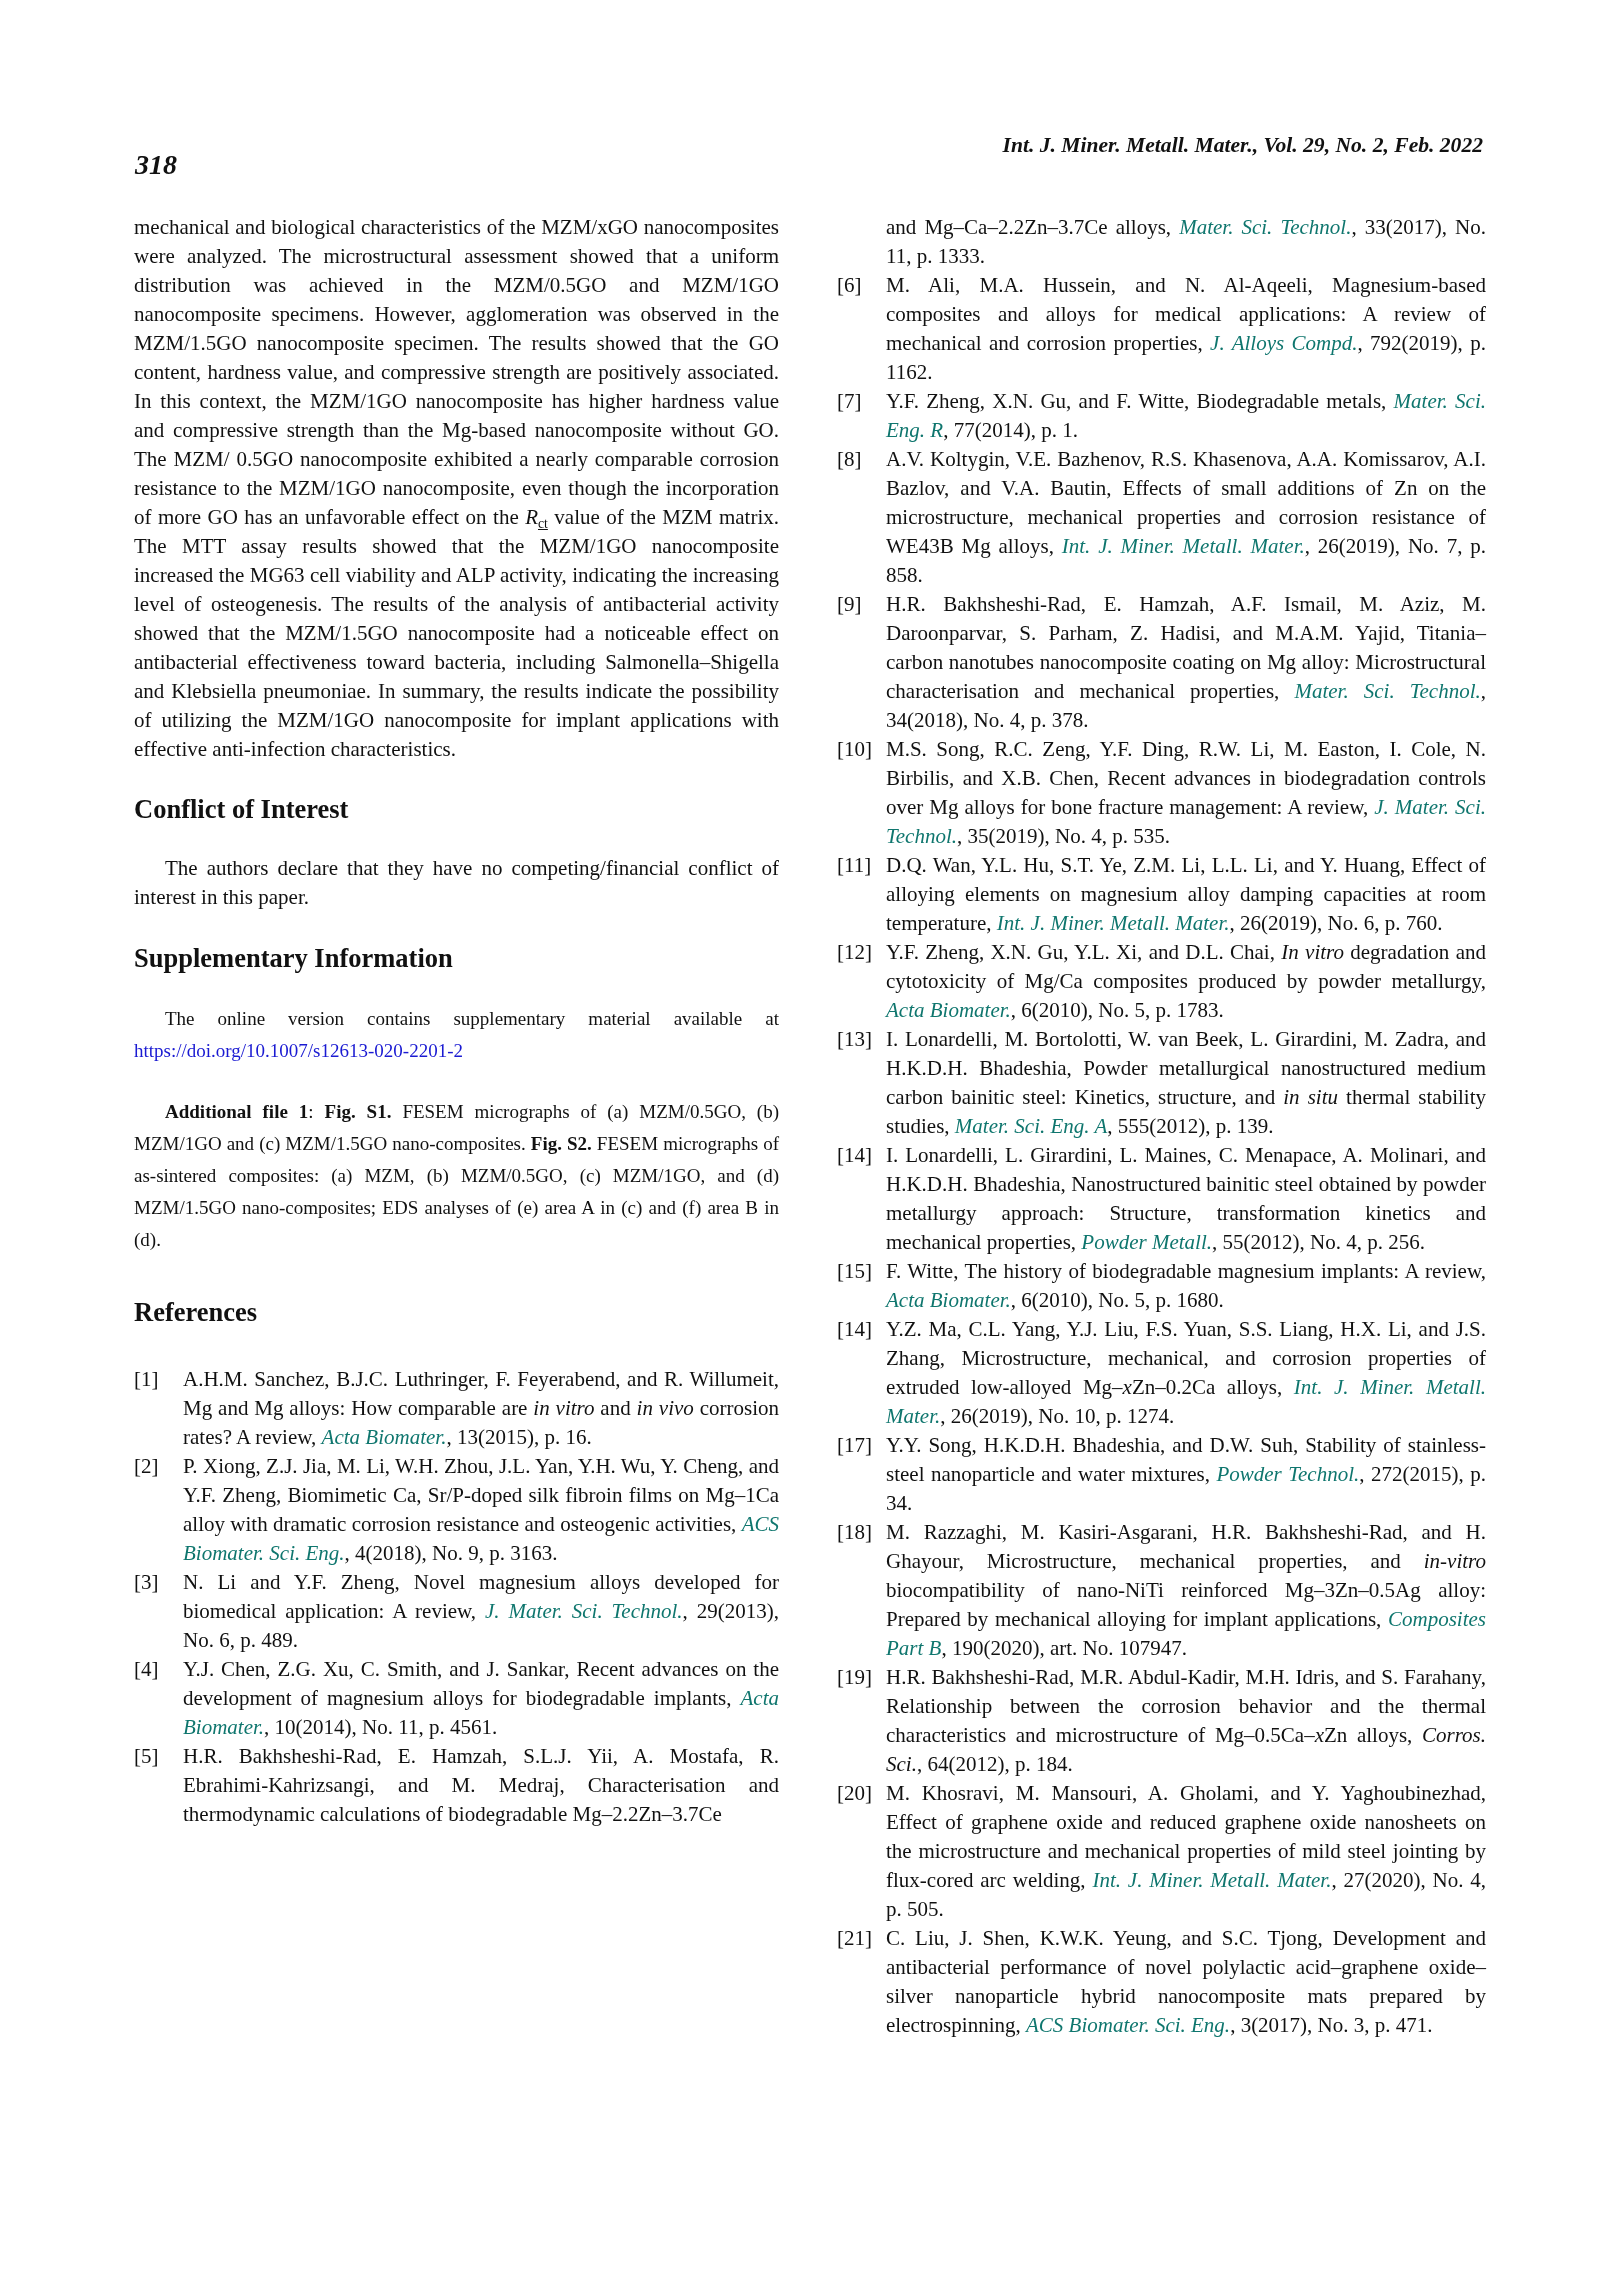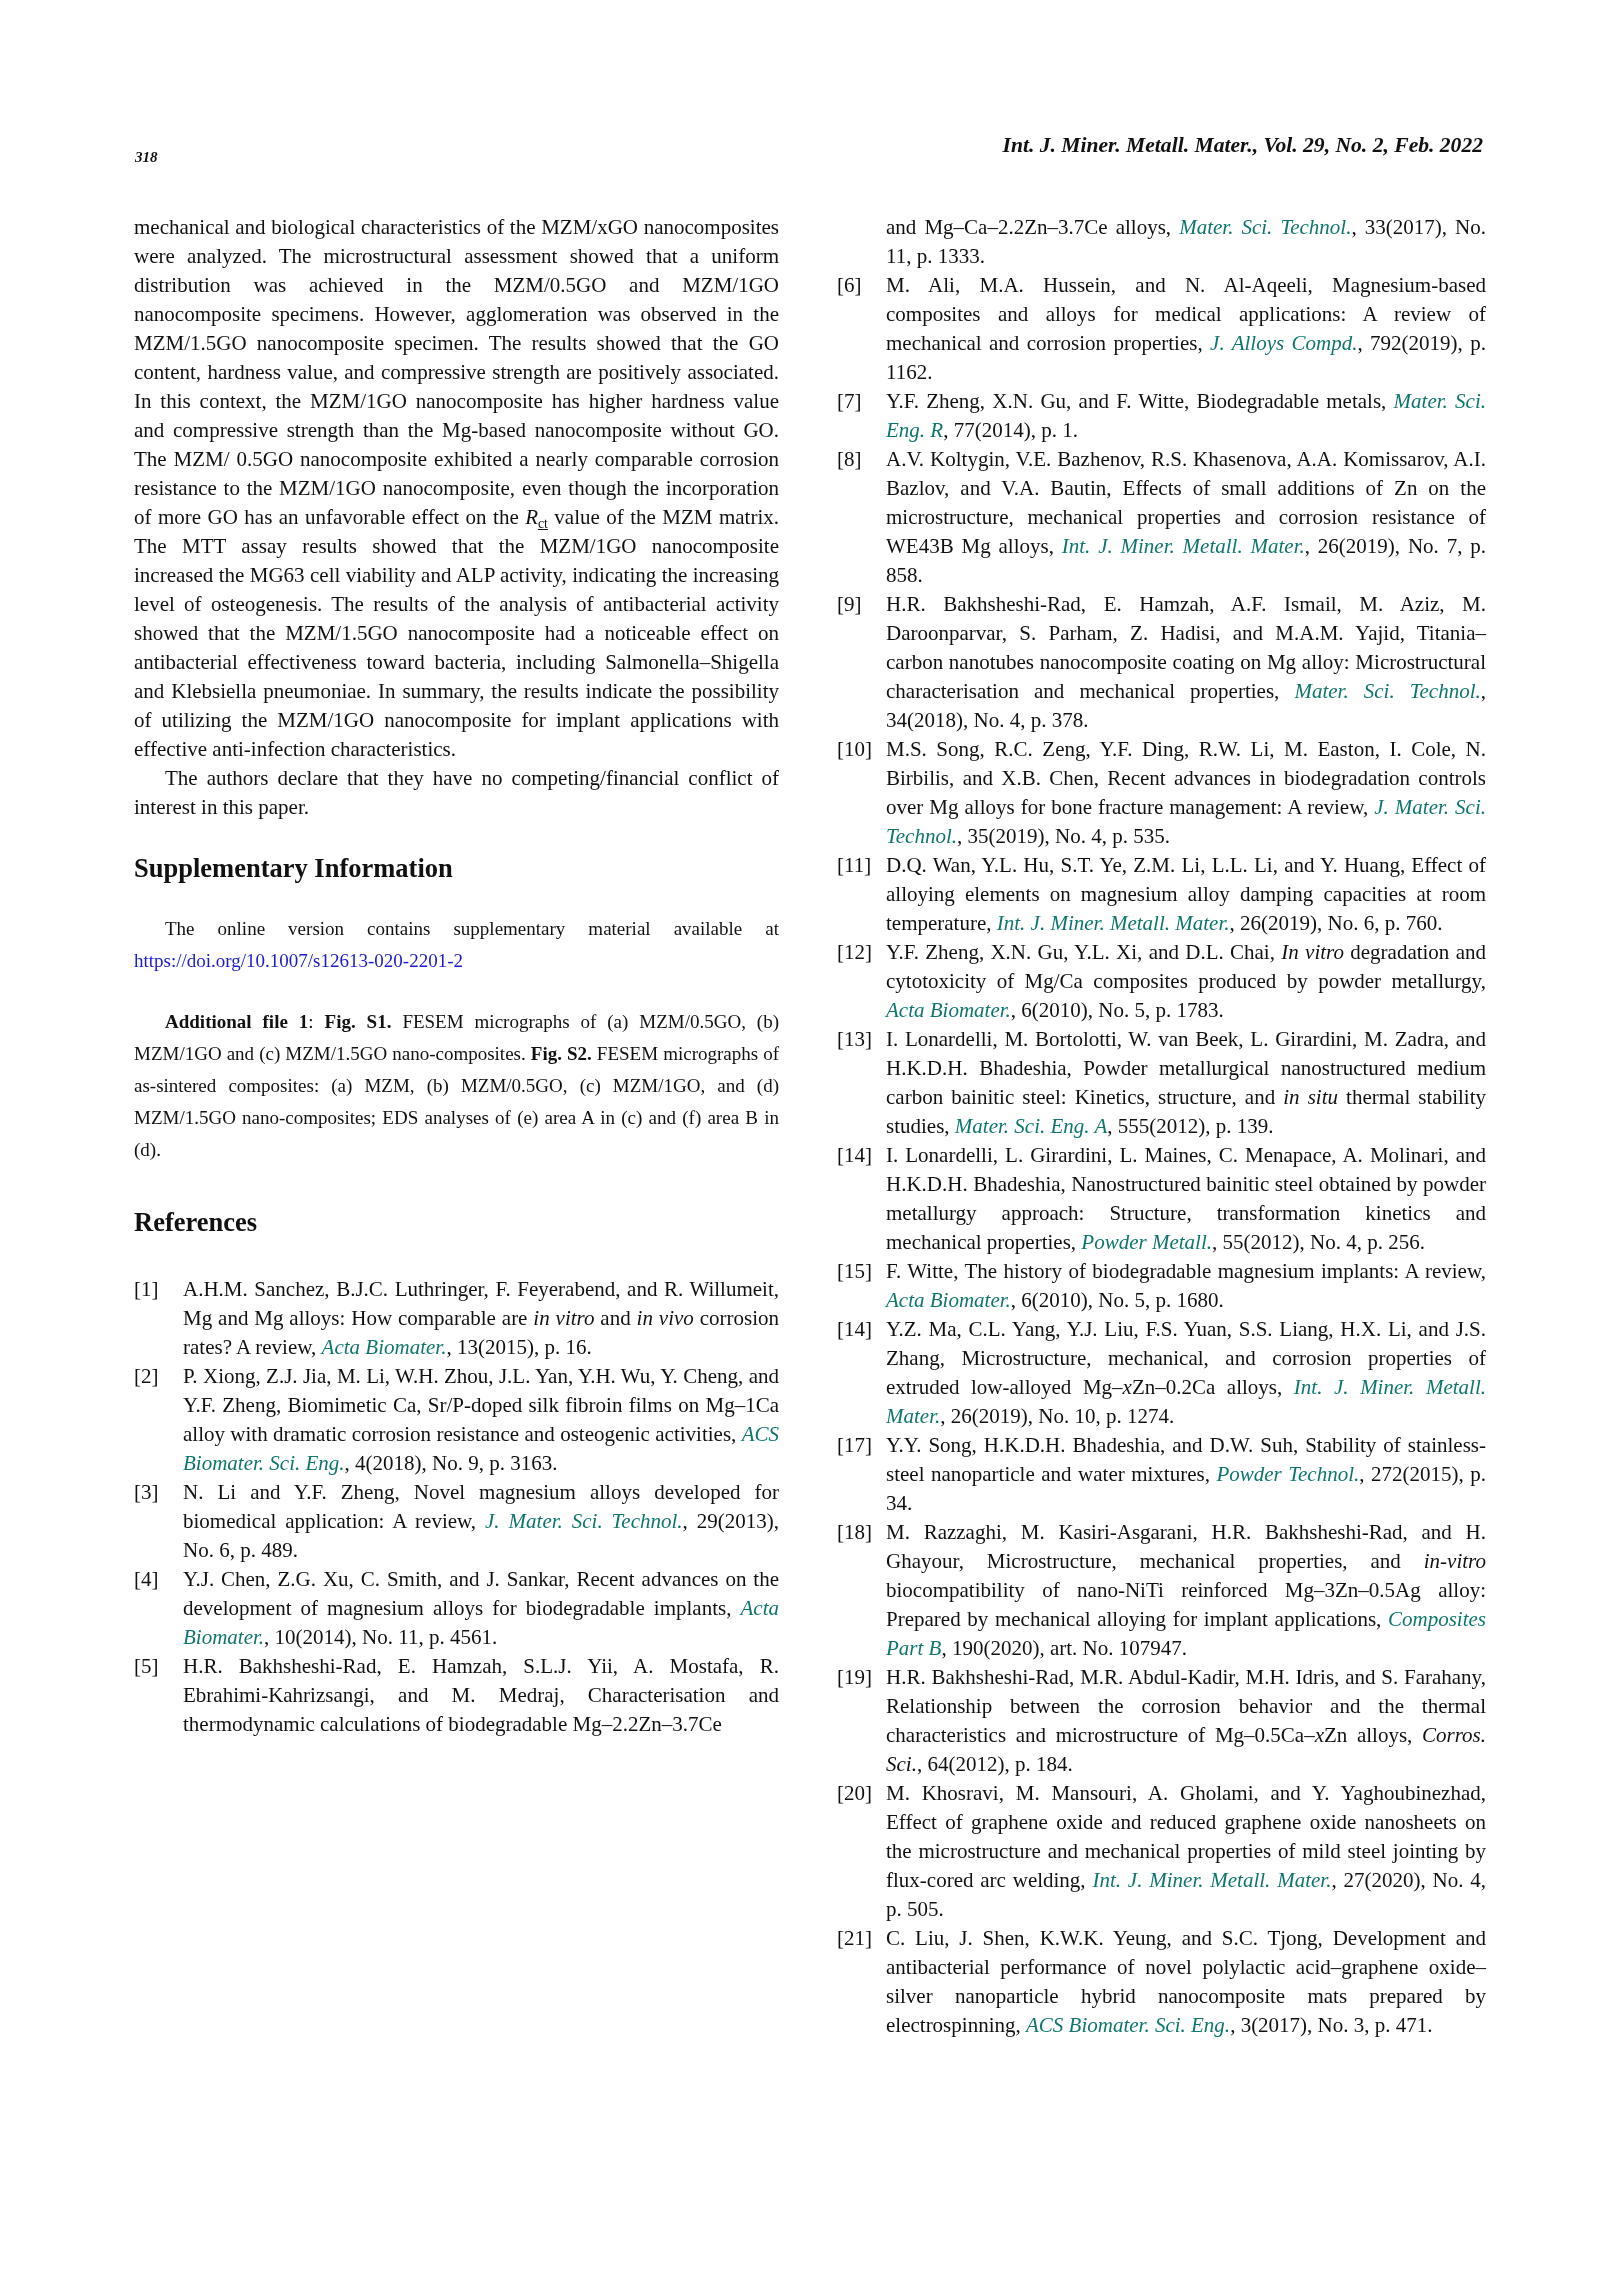--- a/index.html
+++ b/index.html
@@ -3,21 +3,21 @@
 <meta charset="utf-8">
 <style>
   html, body { margin: 0; padding: 0; background: #ffffff; }
   body {
     width: 1614px; height: 2293px; position: relative; overflow: hidden;
     font-family: "Liberation Serif", "DejaVu Serif", serif;
     color: #111111;
   }
   .page-number {
     position: absolute; left: 135px; top: 149px;
-    font-style: italic; font-weight: bold; font-size: 15px;
+    font-style: italic; font-weight: bold; font-size: 28px;
   }
   .running-head {
     position: absolute; right: 131px; top: 133px;
     font-style: italic; font-weight: bold; font-size: 21.6px;
   }
   .col { position: absolute; top: 213px; width: 645px; font-size: 21px; line-height: 29px; }
   .col-left { left: 134px; }
   .col-right { left: 837px; width: 649px; }
   p { margin: 0; text-align: justify; hyphens: manual; }
   .indent { text-indent: 31px; }
@@ -40,20 +40,21 @@
 </style>
 </head>
 <body>
 
 <div class="page-number">318</div>
 <div class="running-head">Int. J. Miner. Metall. Mater., Vol. 29, No. 2, Feb. 2022</div>
 
 <div class="col col-left">
   <p><span>mechanical and biological characteristics of the MZM/xGO nanocomposites were analyzed. The microstructural assess­ment showed that a uniform distribution was achieved in the MZM/0.5GO and MZM/1GO nanocomposite specimens. However, agglomeration was observed in the MZM/1.5GO nanocomposite specimen. The results showed that the GO content, hardness value, and compressive strength are posit­ively associated. In this context, the MZM/1GO nanocom­posite has higher hardness value and compressive strength than the Mg-based nanocomposite without GO. The MZM/ 0.5GO nanocomposite exhibited a nearly comparable corro­sion resistance to the MZM/1GO nanocomposite, even though the incorporation of more GO has an unfavorable ef­fect on the </span><em><span>R</span></em><sub>ct</sub><span> value of the MZM matrix. The MTT assay res­ults showed that the MZM/1GO nanocomposite increased the MG63 cell viability and ALP activity, indicating the increas­ing level of osteogenesis. The results of the analysis of anti­bacterial activity showed that the MZM/1.5GO nanocom­posite had a noticeable effect on antibacterial effectiveness toward bacteria, including Salmonella–Shigella and Klebsi­ella pneumoniae. In summary, the results indicate the possib­ility of utilizing the MZM/1GO nanocomposite for implant applications with effective anti-infection characteristics.</span></p>
 
+  <h2 class="h-conflict">Conflict of Interest</h2>
   <p class="indent">The authors declare that they have no competing/financial conflict of interest in this paper.</p>
 
   <h2 class="h-supp">Supplementary Information</h2>
   <p class="indent small"><span>The online version contains supplementary material available at </span><a class="link">https://doi.org/10.1007/s12613-020-2201-2</a></p>
   <div class="gap-sm"></div>
   <p class="indent small"><b>Additional file 1</b><span>: </span><b>Fig. S1.</b><span> FESEM micrographs of (a) MZM/0.5GO, (b) MZM/1GO and (c) MZM/1.5GO nano-composites. </span><b>Fig. S2.</b><span> FESEM micrographs of as-sintered composites: (a) MZM, (b) MZM/0.5GO, (c) MZM/1GO, and (d) MZM/1.5GO nano-composites; EDS analyses of (e) area A in (c) and (f) area B in (d).</span></p>
 
   <h2 class="h-refs">References</h2>
   <div id="refs-left">
       <div class="ref">

